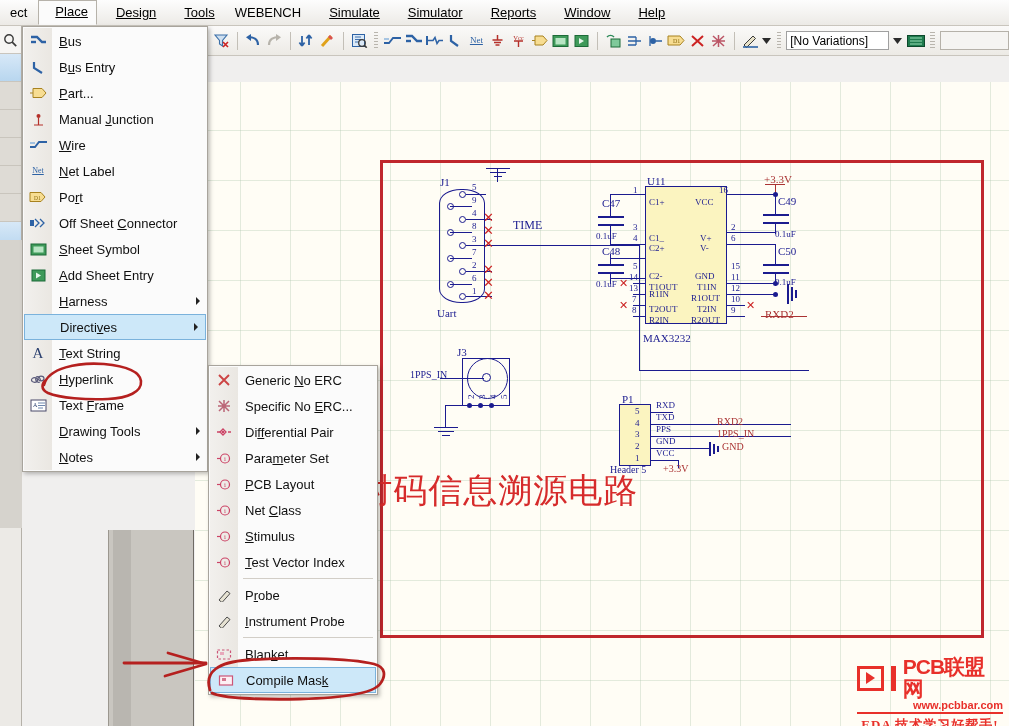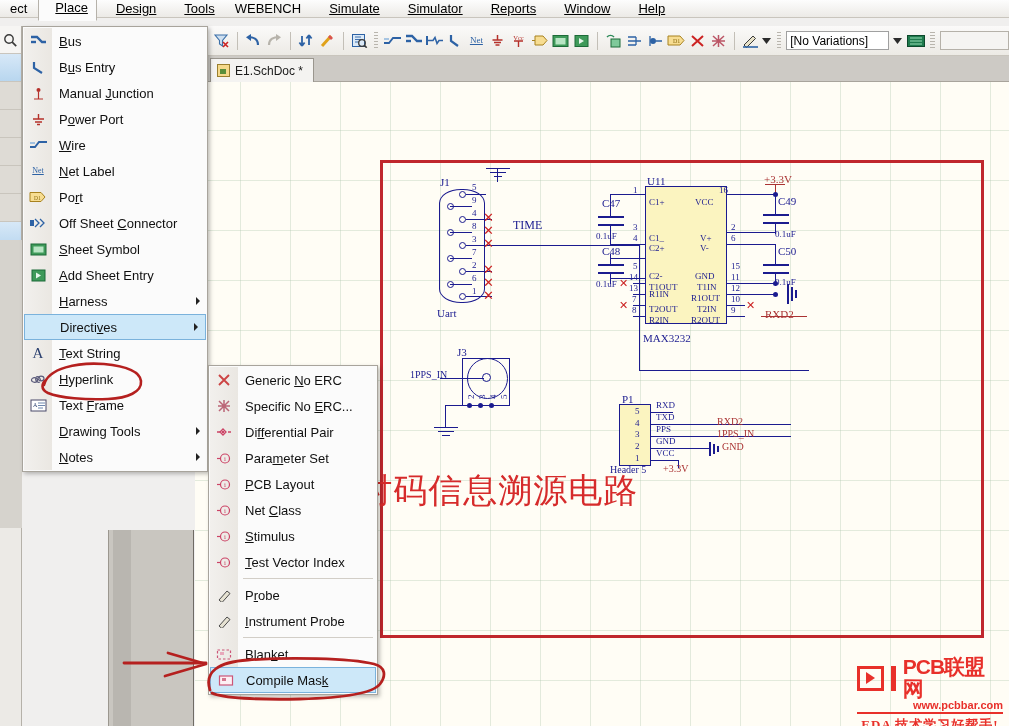--- a/index.html
+++ b/index.html
@@ -8,21 +8,21 @@
     width: 1009px; height: 726px;
     overflow: hidden;
     font-family: "Liberation Sans", sans-serif;
     font-size: 12px;
     background: #f0efee;
   }
   #app { position: relative; width: 1009px; height: 726px; overflow: hidden; }
 
   
   .menubar {
-    position: absolute; top: 0; left: 0; width: 1009px; height: 18px;
+    position: absolute; top: 0; left: 0; width: 1009px; height: 26px;
     background: linear-gradient(#fdfdfd, #eceae6);
     border-bottom: 1px solid #c9c5bd;
     display: flex; align-items: center;
     font-size: 13px; color: #000;
   }
   .menubar .mi {
     padding: 4px 9px 5px 9px; margin: 0 1px; white-space: nowrap; line-height: 15px;
   }
   .menubar .mi.active {
     background: #fbfbfb;
@@ -364,26 +364,20 @@
     <div class="tbtn">
       <svg width="18" height="14" viewBox="0 0 18 14" class="icosvg">
           <rect x="0.5" y="1.5" width="17" height="11" fill="#1f7a4d" stroke="#0d4a2c"></rect>
           <path d="M3 4h12M3 7h12M3 10h12" stroke="#9ae0b8" stroke-width="1"></path>
         </svg>
     </div>
     <div class="tgrip"></div>
     <div class="emptybox"></div>
   </div>
 
-  <div class="tabbar">
-    <div class="doctab">
-      <span class="docicon"></span>
-      <span>E1.SchDoc *</span>
-    </div>
-  </div>
 
   <div class="leftstub">
     <div class="seg white" style="display:flex;align-items:center;justify-content:center">
       <svg width="15" height="14" viewBox="0 0 15 14">
           <circle cx="6" cy="6" r="4.2" fill="none" stroke="#3a3a3a" stroke-width="1.4"></circle>
           <path d="M9.2 9.2l4 4" stroke="#3a3a3a" stroke-width="1.7"></path>
         </svg>
     </div>
     <div class="seg blue"></div>
     <div class="seg gray"></div>
@@ -647,34 +641,34 @@
     <div class="row">
       <span class="ico">
           <svg width="15" height="15" viewBox="0 0 15 15">
             <path d="M3 2v6l8 5" stroke="#2d62a5" stroke-width="2.2" fill="none"></path>
           </svg>
         </span>
       <span>B<u>u</u>s Entry</span>
     </div>
     <div class="row">
       <span class="ico">
+          <svg width="19" height="12" viewBox="0 0 19 12">
+            <path d="M1 6h3M4 1.5h9l4 4.5-4 4.5H4z" fill="#f7dd92" stroke="#a8821f"></path>
+          </svg>
+        </span>
+      <span><u>P</u>art...</span>
+    </div>
+    <div class="row">
+      <span class="ico">
           <svg width="15" height="15" viewBox="0 0 15 15">
             <circle cx="7.5" cy="4" r="2" fill="#b5302a"></circle>
             <path d="M7.5 6v7M3 13h9" stroke="#b5302a" stroke-width="1.2"></path>
           </svg>
         </span>
       <span>Manual <u>J</u>unction</span>
-    </div>
-    <div class="row">
-      <span class="ico">
-          <svg width="15" height="15" viewBox="0 0 15 15">
-            <path d="M7.5 2v5M2 7h11M4 10h7M6 12.5h3" stroke="#b5302a" stroke-width="1.4"></path>
-          </svg>
-        </span>
-      <span>P<u>o</u>wer Port</span>
     </div>
     <div class="row">
       <span class="ico">
           <svg width="19" height="14" viewBox="0 0 19 14">
             <path d="M1 9h5l4-5h8" stroke="#2d62a5" stroke-width="1.9" fill="none"></path>
             <path d="M1 5h5" stroke="#9fc0e0" stroke-width="1.9"></path>
           </svg>
         </span>
       <span><u>W</u>ire</span>
     </div>

